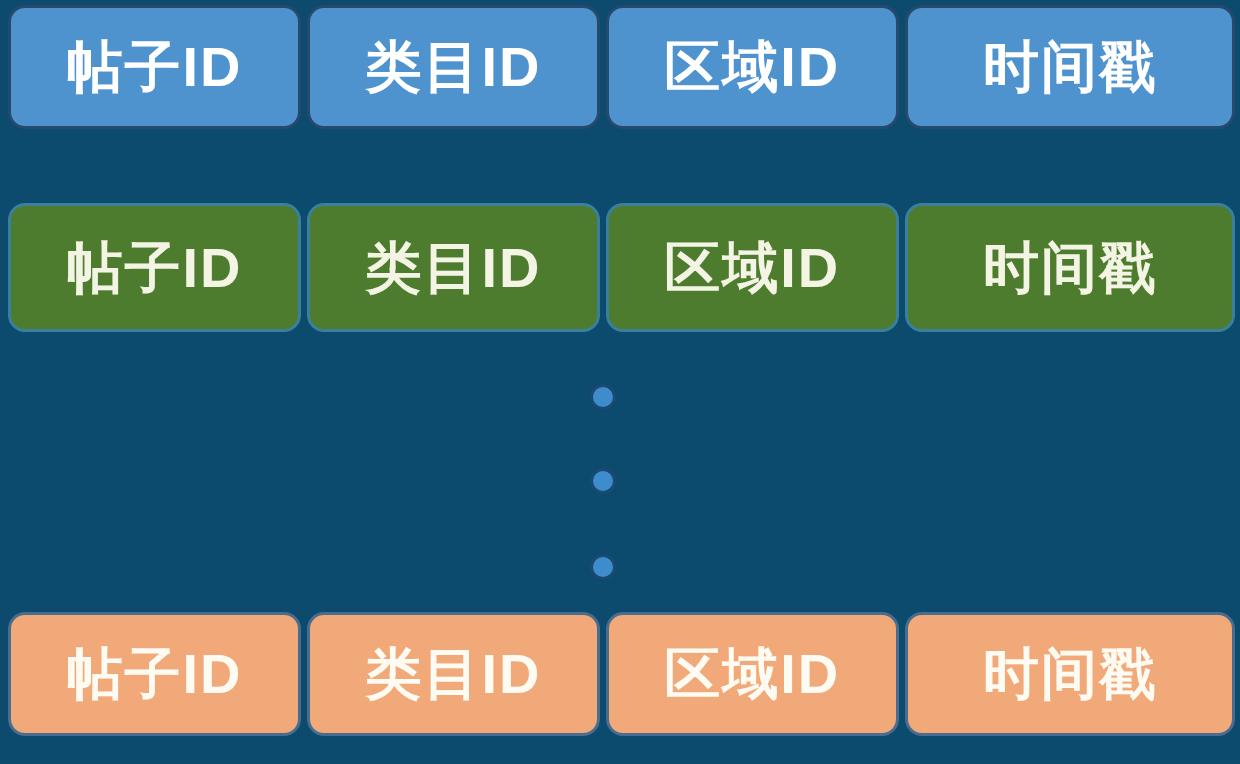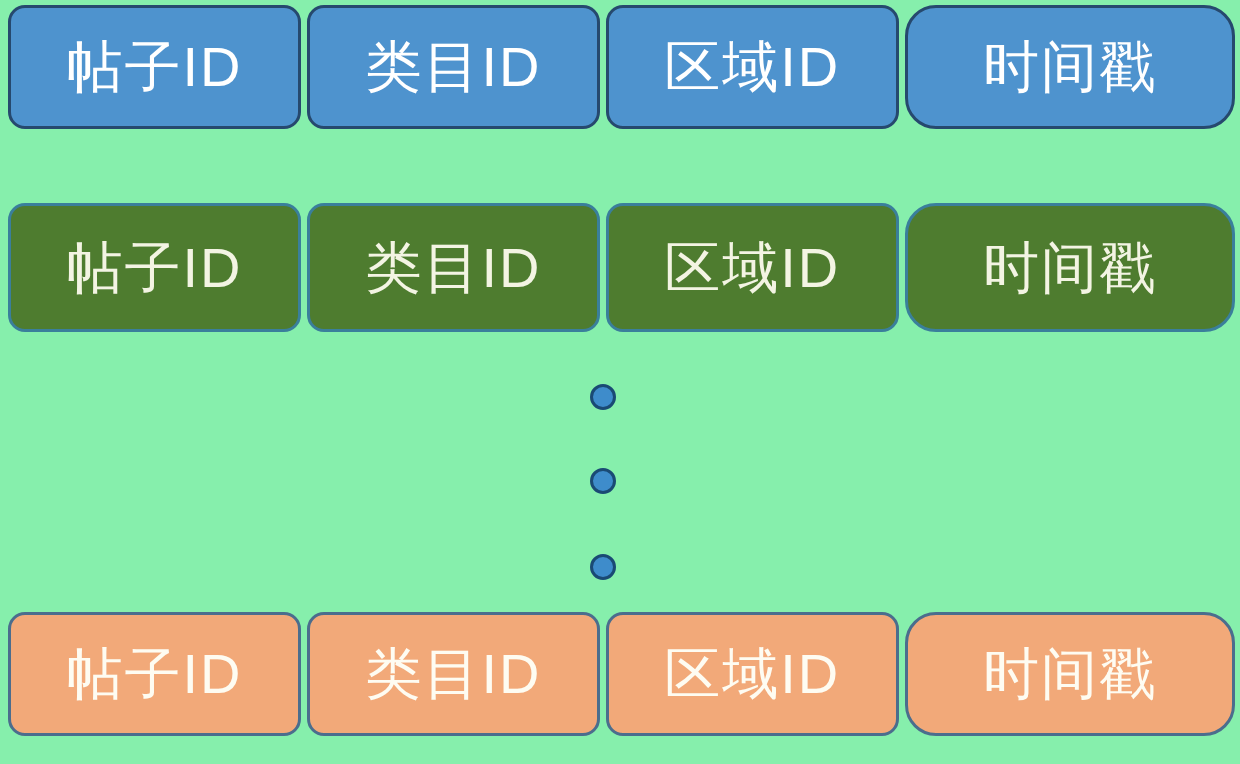--- a/index.html
+++ b/index.html
@@ -3,23 +3,24 @@
 <meta charset="utf-8">
 <style>
   html, body {
     margin: 0;
     padding: 0;
   }
   .canvas {
     position: relative;
     width: 1240px;
     height: 764px;
-    background: #86efac;
+    background: #0c4a6e;
     overflow: hidden;
     font-family: "Liberation Sans", sans-serif;
+    font-weight: bold;
   }
   .record-row {
     position: absolute;
     left: 8px;
     right: 5px;
     display: flex;
     gap: 6px;
   }
   .row-blue   { top: 5px;   height: 124px; }
   .row-green  { top: 203px; height: 129px; }
@@ -31,21 +32,21 @@
     border: 3px solid;
     display: flex;
     align-items: center;
     justify-content: center;
     font-size: 56px;
     letter-spacing: 2px;
     line-height: 1;
     box-sizing: border-box;
     white-space: nowrap;
   }
-  .field-box.last { flex: 1.13 1 0; border-radius: 31px; }
+  .field-box.last { flex: 1.13 1 0; }
 
   .row-blue .field-box {
     background: #4e93ce;
     border-color: #26496e;
     color: #ffffff;
   }
   .row-green .field-box {
     background: #4e7c2f;
     border-color: #3a7f9b;
     color: #f3f4e3;

